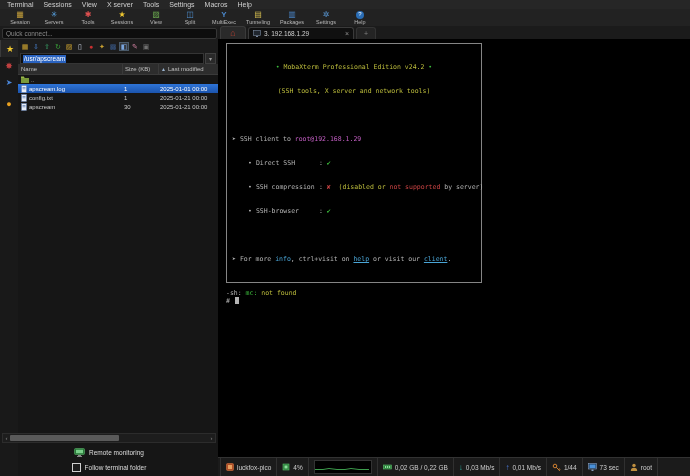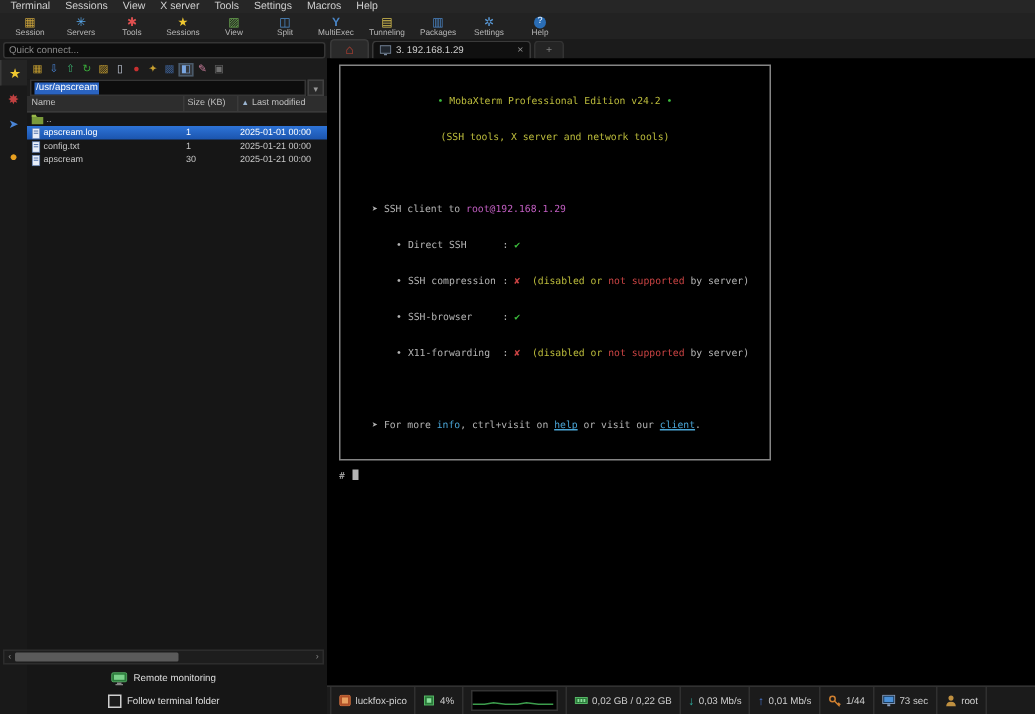--- a/index.html
+++ b/index.html
@@ -81,21 +81,21 @@
   .sshtab{width:106px;height:12px;background:#101010;border:1px solid #3a3a3a;border-bottom:none;
           border-radius:3px 3px 0 0;display:flex;align-items:center;gap:3px;margin-left:2px;
           font-size:6.5px;color:#d0d0d0;padding:0 4px;box-sizing:border-box;}
   .tabtitle{flex:1;white-space:nowrap;overflow:hidden;}
   .tabclose{color:#909090;font-size:7px;}
   .newtab{width:18px;height:11px;background:#242424;border:1px solid #333;border-bottom:none;
           border-radius:3px 3px 0 0;margin-left:2px;display:flex;align-items:center;
           justify-content:center;color:#808080;font-size:7px;}
   .termwrap{position:absolute;top:13px;left:0;right:0;bottom:18px;background:#000;
             font-family:"DejaVu Sans Mono",monospace;font-size:6.5px;line-height:8px;color:#b4b4b4;}
-  .banner{margin:4px 0 0 8px;width:244px;border:1px solid #858585;padding:3px 21px;white-space:pre;}
+  .banner{margin:4px 0 0 8px;width:244px;border:1px solid #858585;padding:3px 5px;white-space:pre;}
   .bline{white-space:pre;}
   .bcenter{text-align:center;}
   .yellow{color:#bdbd3c}.green{color:#3cbc3c}.red{color:#cc4444}.magenta{color:#c45fc4}
   .cyan{color:#4aa5d6}.link{color:#4aa5d6;text-decoration:underline;}
   .b-ind{display:inline-block;width:16px;}
   .b-label{display:inline-block;width:63px;}
   .b-dot{margin-right:4px;}
   .console{margin:6px 0 0 8px;}
   .cline{white-space:pre;line-height:8px;}
   .cursor{display:inline-block;width:4px;height:7px;background:#b4b4b4;vertical-align:-1px;margin-left:1px;}
@@ -331,26 +331,26 @@
 
   <div class="termwrap">
     <div class="banner">
       <div class="bline bcenter"><span class="green">•</span><span class="yellow"> </span><span class="yellow">MobaXterm Professional Edition v24.2</span><span class="yellow"> </span><span class="green">•</span></div>
       <div class="bline bcenter yellow">(SSH tools, X server and network tools)</div>
       <div class="bline">&nbsp;</div>
       <div class="bline"><span class="b-dot">➤</span><span>SSH client to</span><span> </span><span class="magenta">root@192.168.1.29</span></div>
       <div class="bline"><span class="b-ind"></span><span class="b-dot">•</span><span class="b-label">Direct SSH</span><span class="b-dot">:</span><span class="green">✔</span></div>
       <div class="bline"><span class="b-ind"></span><span class="b-dot">•</span><span class="b-label">SSH compression</span><span class="b-dot">:</span><span class="red">✘</span><span>  </span><span class="yellow">(disabled or </span><span class="red">not supported</span><span> by server)</span></div>
       <div class="bline"><span class="b-ind"></span><span class="b-dot">•</span><span class="b-label">SSH-browser</span><span class="b-dot">:</span><span class="green">✔</span></div>
-      <div class="bline"><span class="b-ind"></span><span class="b-dot">•</span><span class="b-label">X11-forwarding</span><span class="b-dot">:</span><span class="red">✘</span><span>  </span><span class="yellow">(disabled or </span><span class="red">not supported</span><span> by server)</span></div>
       <div class="bline">&nbsp;</div>
       <div class="bline"><span class="b-dot">➤</span><span>For more </span><span class="cyan">info</span><span>, ctrl+visit on </span><span class="link">help</span><span> or visit our </span><span class="link">client</span><span>.</span></div>
     </div>
 
     <div class="console">
+      <div class="cline"><span>-sh: </span><span class="green">mc: </span><span class="yellow">not found</span></div>
       <div class="cline"><span># </span><span class="cursor"></span></div>
     </div>
   </div>
 
   <div class="statusbar">
     <div class="seg">
       <span>
         <svg width="8" height="8" viewBox="0 0 8 8">
             <rect x="0.5" y="0.5" width="7" height="7" rx="1" fill="#b05028" stroke="#d07040" stroke-width="0.6"></rect>
             <rect x="2" y="2" width="4" height="4" fill="#e8a060"></rect>

